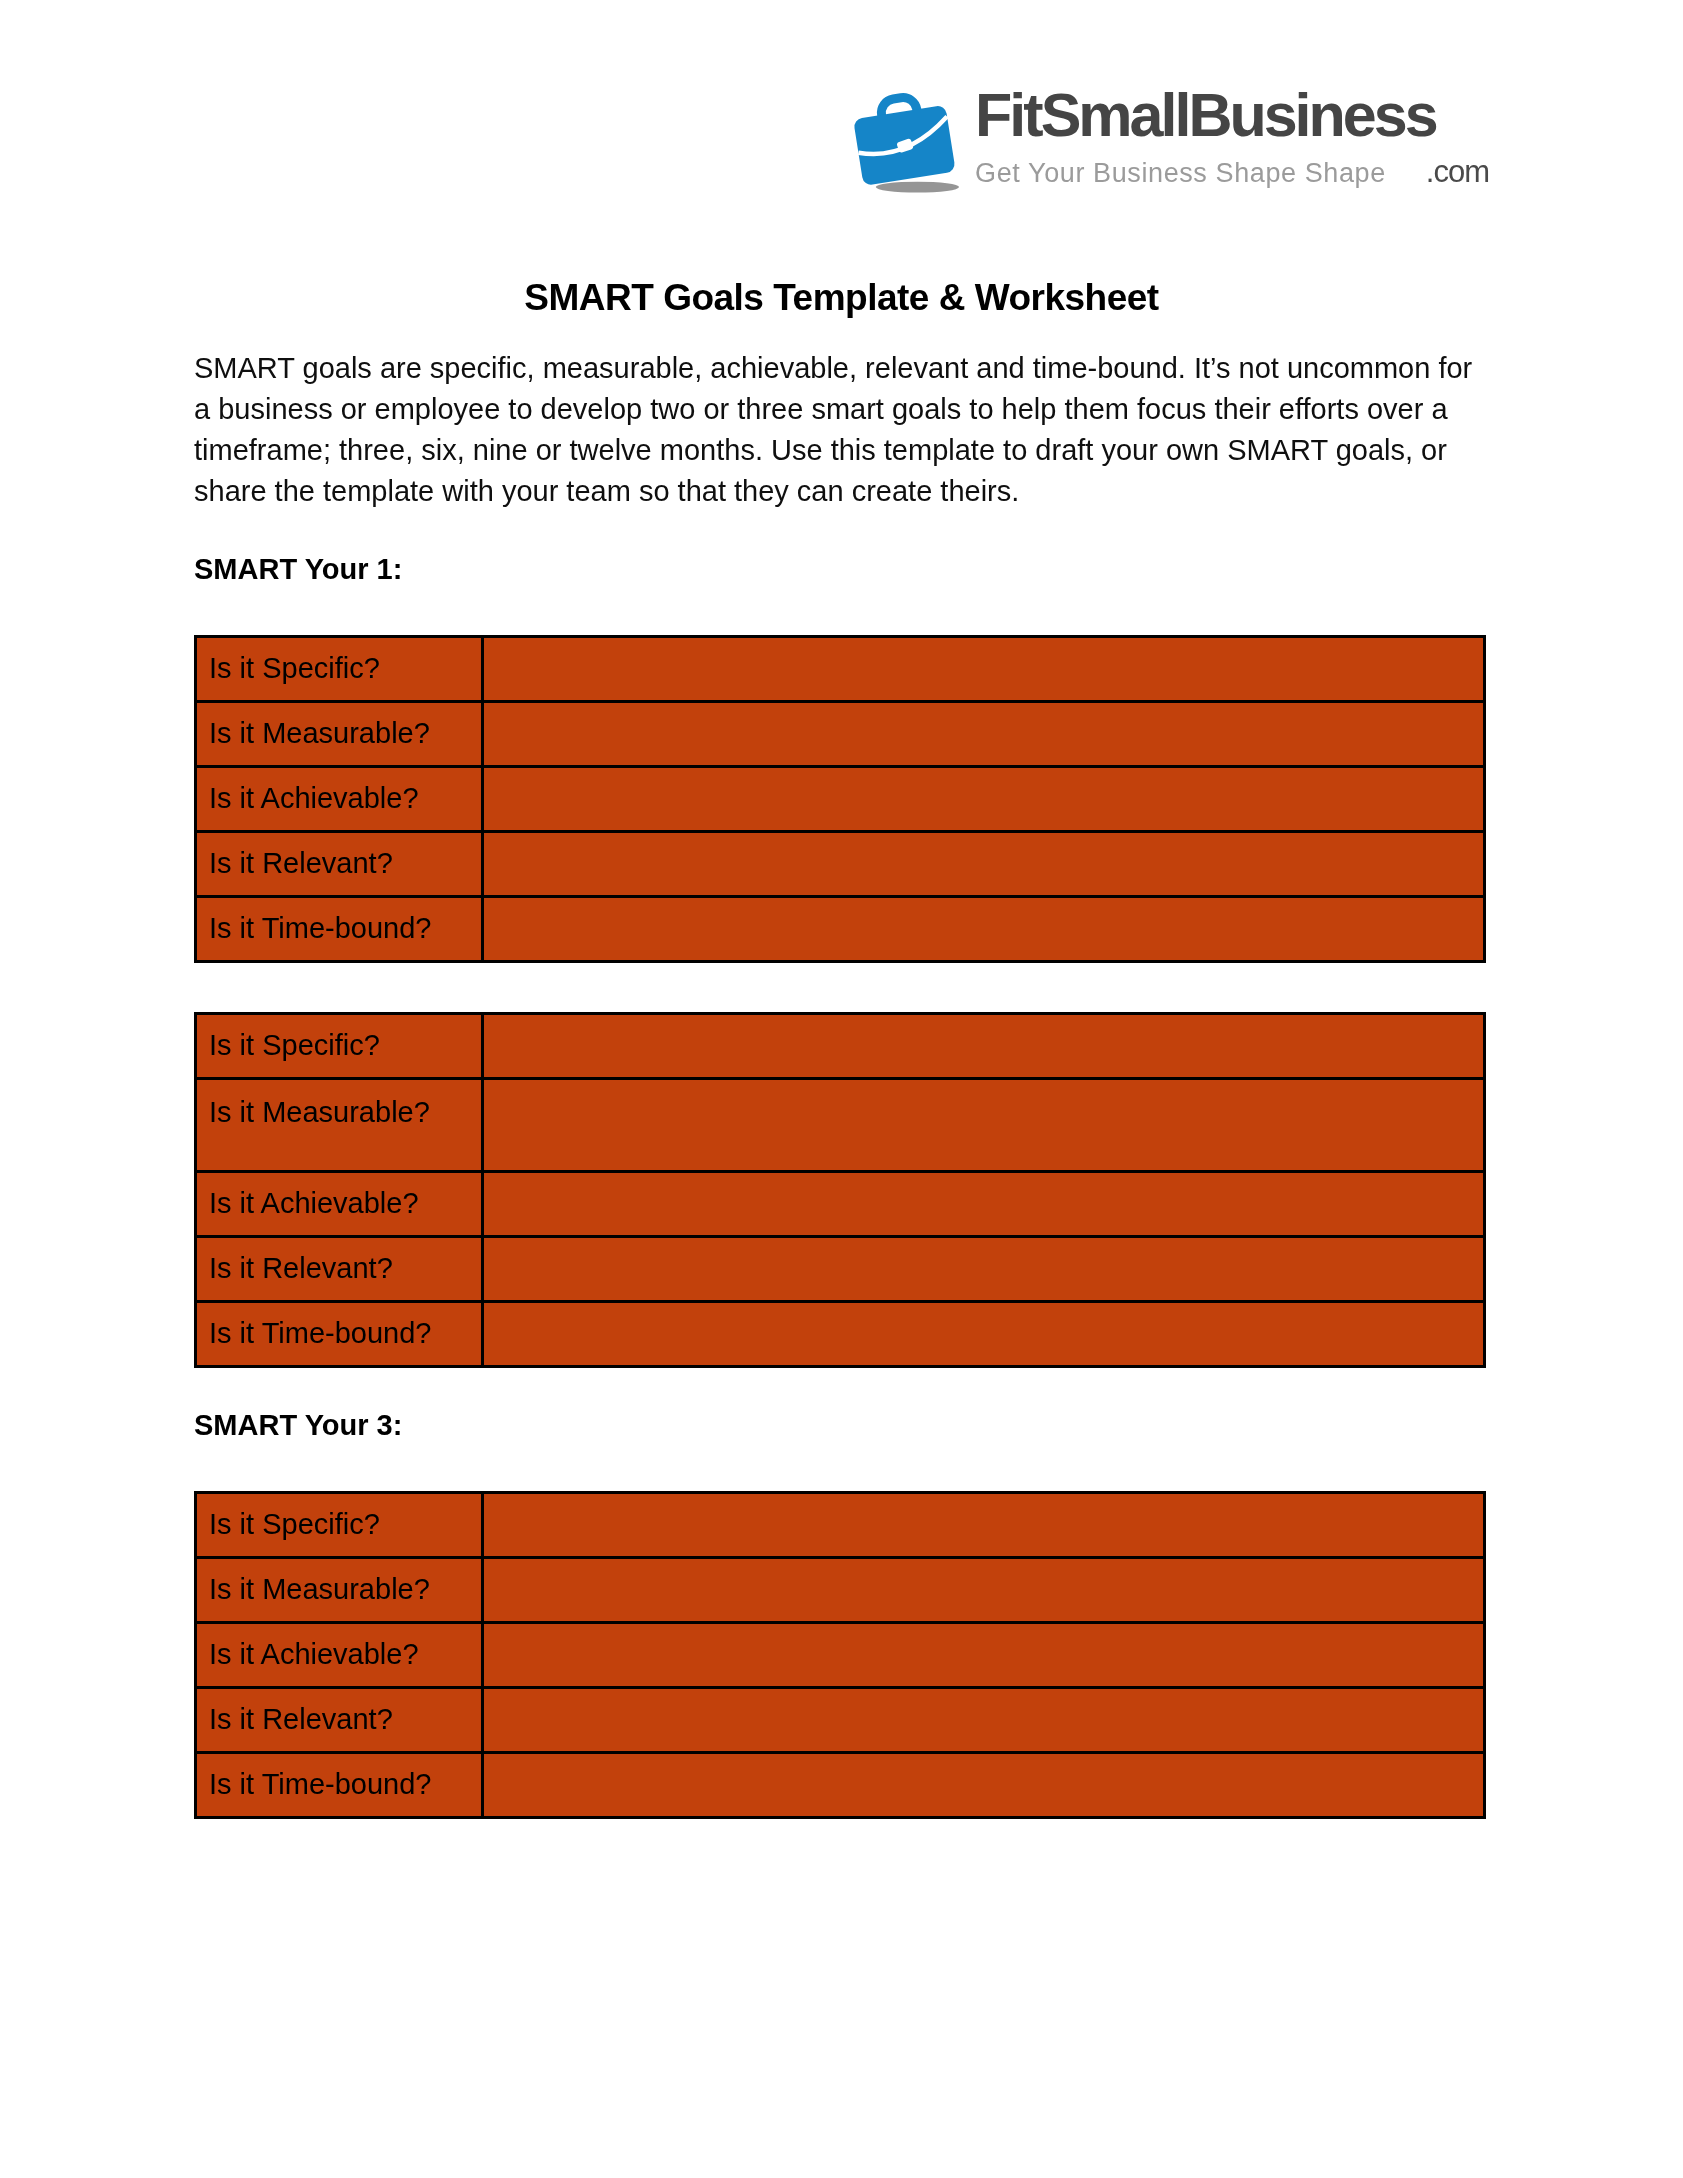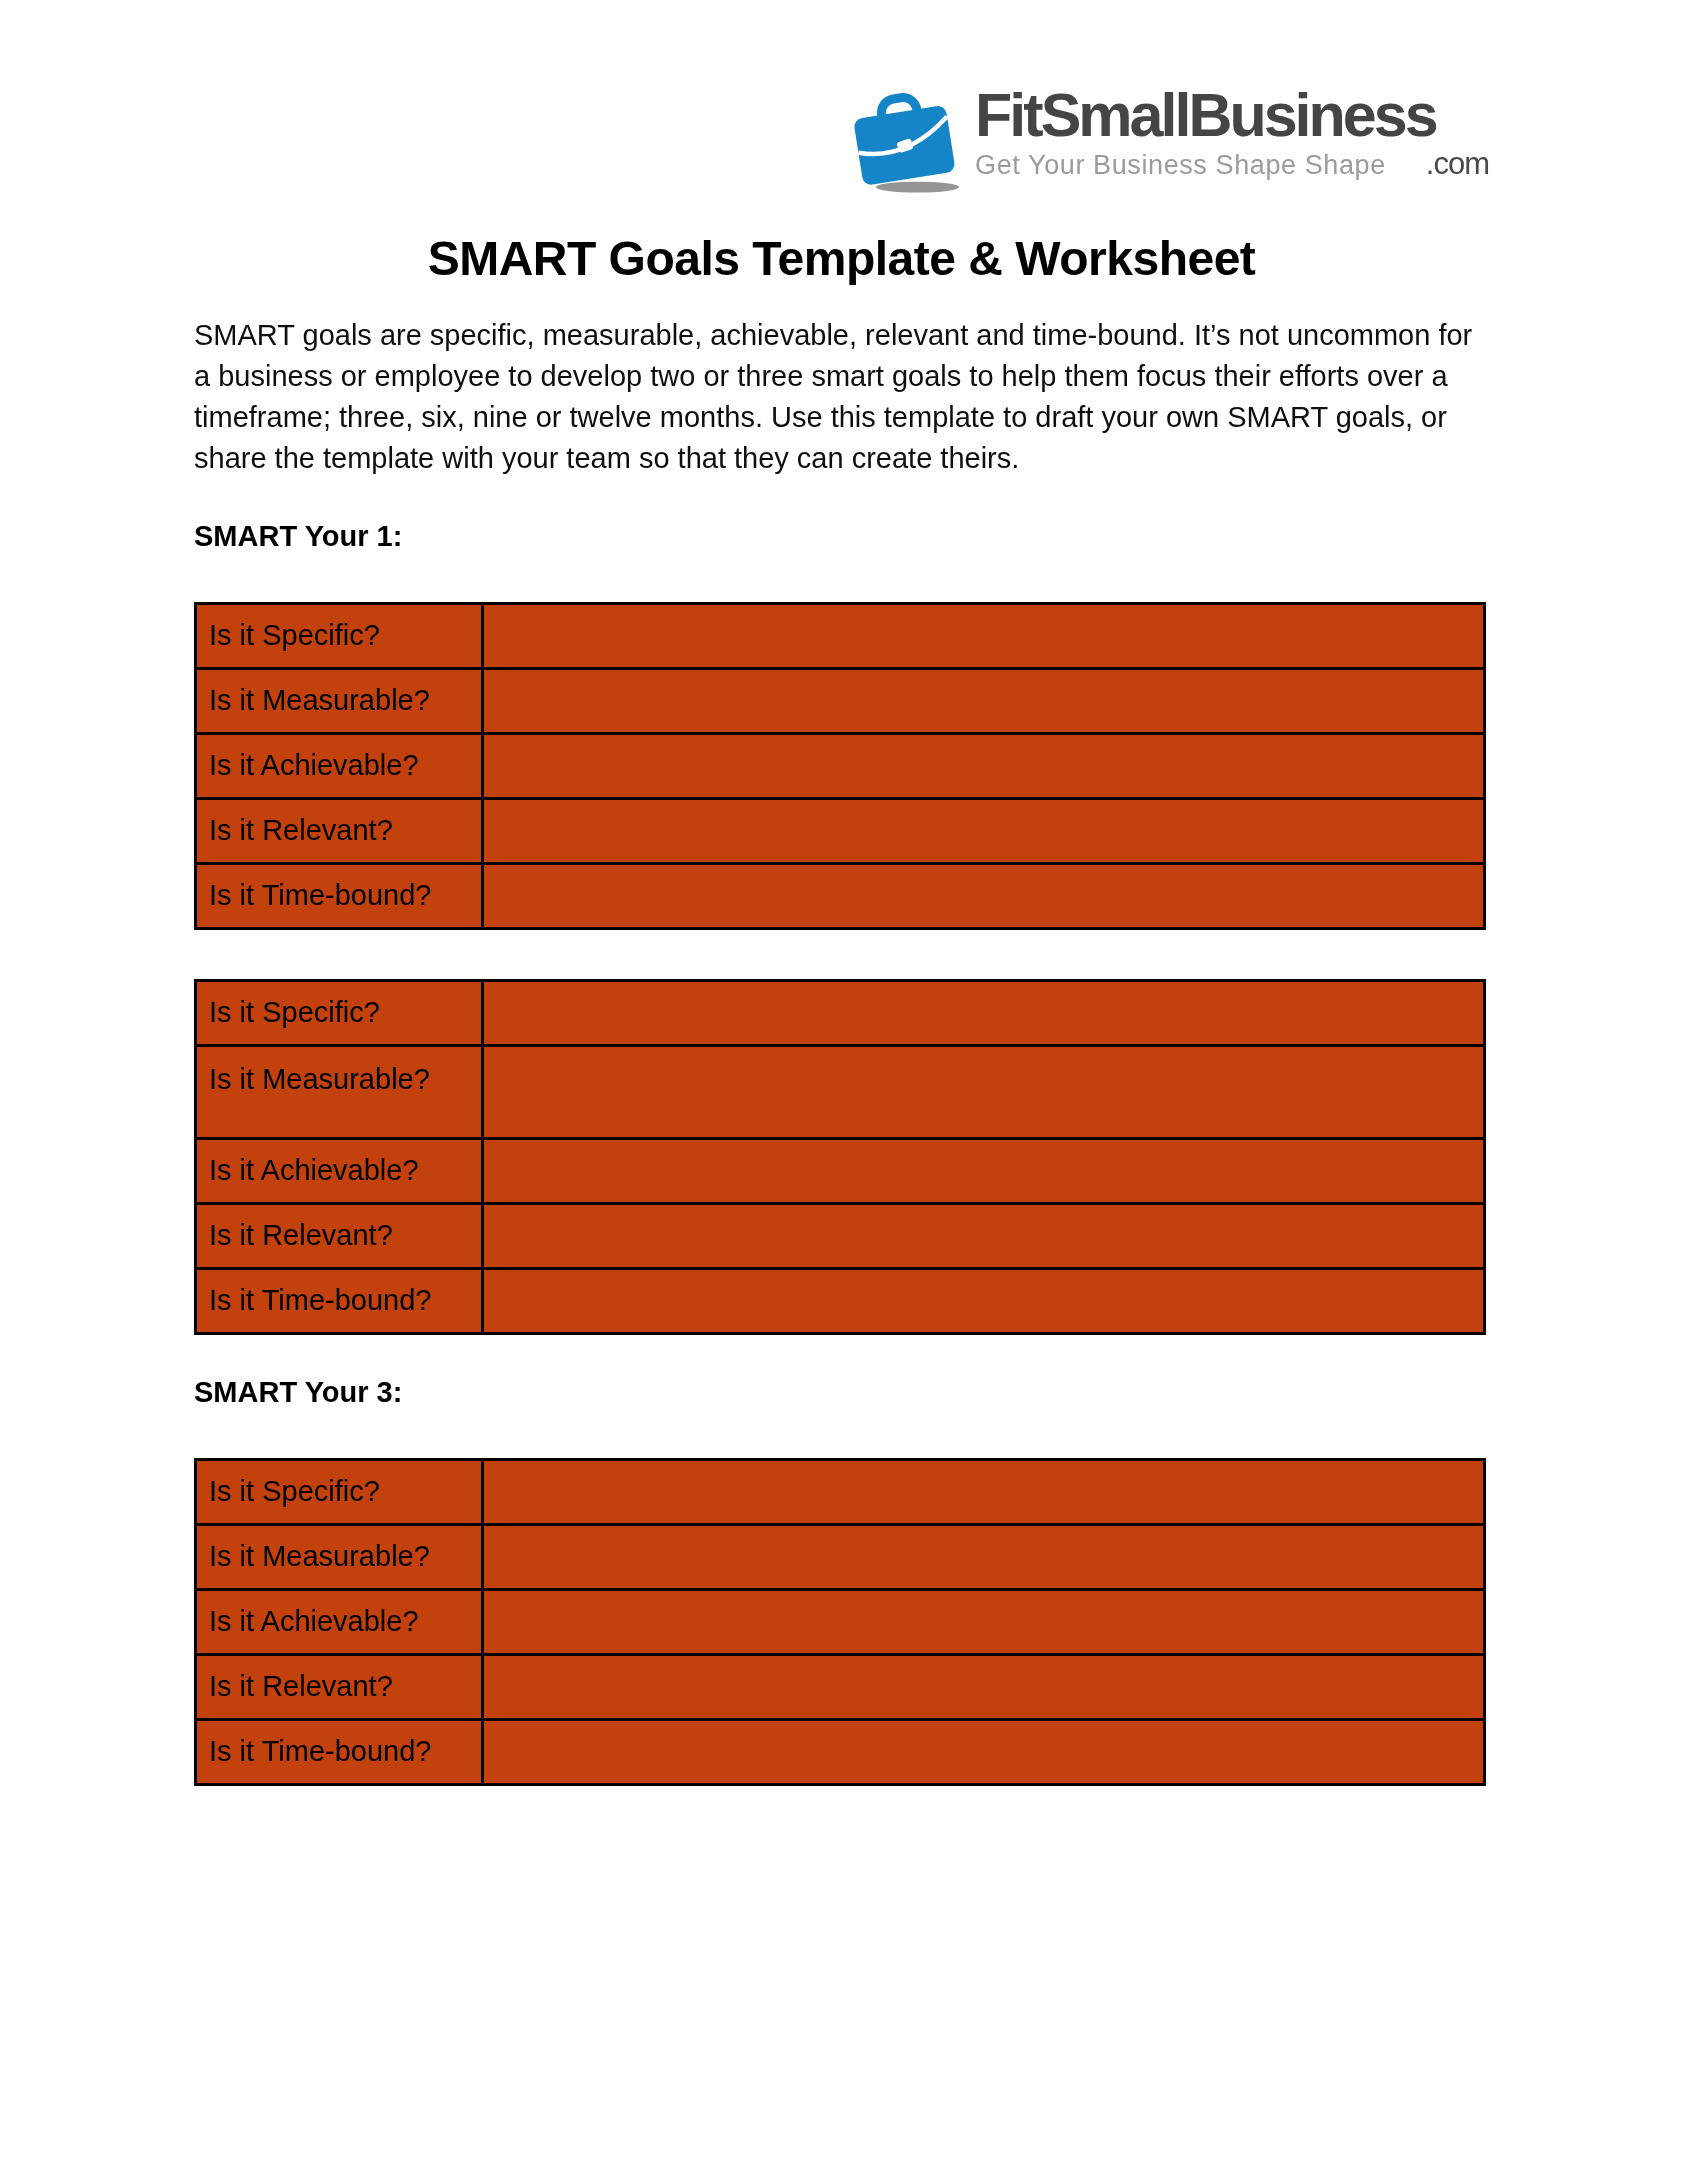--- a/index.html
+++ b/index.html
@@ -10,32 +10,32 @@
     box-sizing:border-box;
     padding:84px 194px 0 194px;
     font-family:"Liberation Sans", sans-serif;
     color:#111;
     overflow:hidden;
   }
   
   .logo-row{display:flex;justify-content:flex-end;height:119px;}
   .logo{display:flex;align-items:flex-start;}
   .logo svg{display:block;margin-top:-2px;}
-  .logo-text{display:flex;flex-direction:column;margin-left:6px;}
+  .logo-text{display:flex;flex-direction:column;margin-left:6px;gap:8px;}
   .brand{
     font-size:61px;font-weight:bold;color:#454545;
     letter-spacing:-3px;line-height:1.02;white-space:nowrap;
   }
   .tag-row{display:flex;justify-content:space-between;align-items:baseline;margin-top:0px;}
   .tagline{color:#9b9b9b;font-size:27px;letter-spacing:0.6px;white-space:nowrap;}
   .dotcom{color:#4a4a4a;font-weight:normal;font-size:31px;letter-spacing:-1px;margin-left:40px;}
   
   .title{
-    font-size:48px;font-weight:bold;color:#000;
-    text-align:center;margin:32px 0 0 0;line-height:1;letter-spacing:-0.5px;
+    font-size:37px;font-weight:bold;color:#000;
+    text-align:center;margin:76px 0 0 0;line-height:1;letter-spacing:-0.5px;
   }
   .intro{
     font-size:29px;line-height:41px;color:#0f0f0f;
     margin:32px 0 0 0;
   }
   
   .goal-heading{
     font-size:29px;font-weight:bold;color:#000;
     margin:42px 0 0 0;line-height:1.1;
   }

